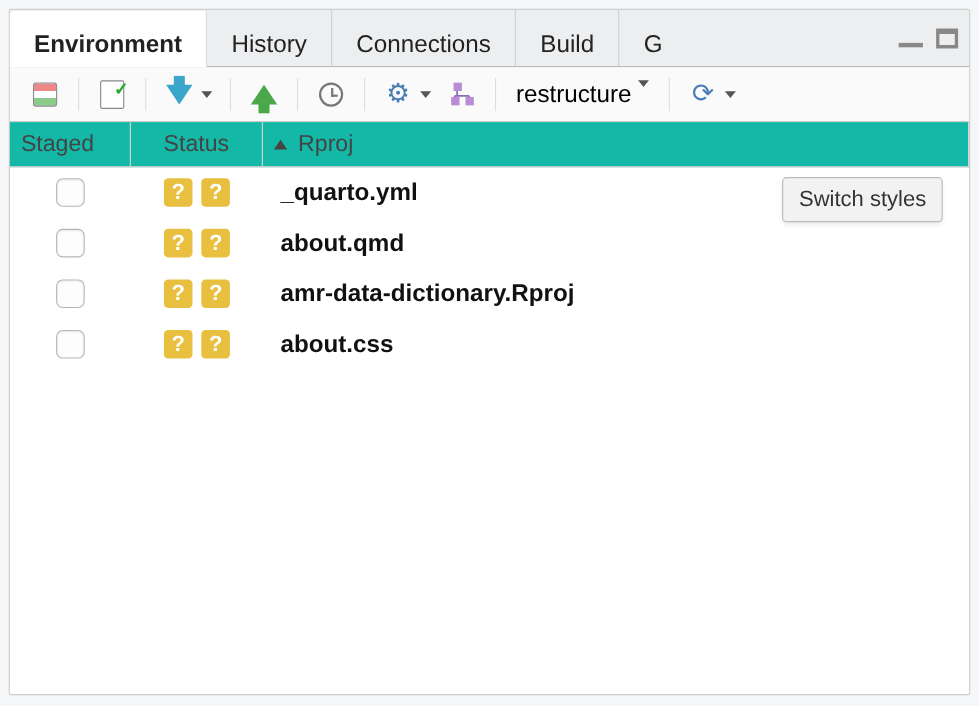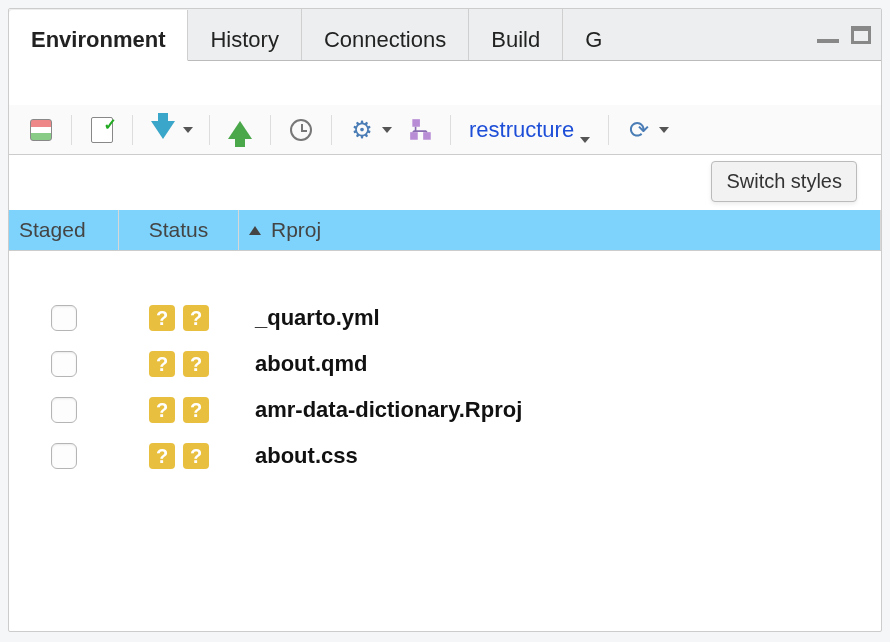--- a/index.html
+++ b/index.html
@@ -13,21 +13,20 @@
     }
     .pane {
       background: #fff;
       border: 1px solid #ccc;
       border-radius: 2px;
       margin: 8px;
       display: flex;
       flex-direction: column;
       height: 624px;
       position: relative;
-      gap: 44px;
     }
     
     .tabs {
       display: flex;
       align-items: stretch;
       background: #eceeef;
       border-bottom: 1px solid #bbb;
       height: 52px;
       position: relative;
     }
@@ -88,22 +87,22 @@
       margin: 0 8px;
     }
     .caret {
       width: 0; height: 0;
       border-left: 5px solid transparent;
       border-right: 5px solid transparent;
       border-top: 6px solid #555;
       margin-left: 6px;
     }
     .branch-btn {
-      display: flex; align-items: flex-end;
-      font-size: 22px; color: #1d4ed8;
+      display: flex; align-items: flex-start;
+      font-size: 22px; color: #000000;
       padding: 4px 10px; cursor: pointer;
     }
     
     .ico { width: 28px; height: 28px; display:flex; align-items:center; justify-content:center; }
     
     .diff-ico {
       width: 22px; height: 22px; border: 1.5px solid #888;
       background: linear-gradient(to bottom, #e88 0 33%, #fff 33% 66%, #8c8 66% 100%);
       border-radius: 3px;
     }
@@ -141,25 +140,24 @@
       position:relative;
     }
     .clock-ico::before{content:"";position:absolute;left:9px;top:3px;width:2px;height:8px;background:#777;}
     .clock-ico::after{content:"";position:absolute;left:9px;top:9px;width:6px;height:2px;background:#777;}
     .gear-ico { color:#4a7db5; font-size:24px; }
     .branch-ico svg { width:26px; height:26px; }
     .refresh-ico { color:#4a7db5; font-size:24px; }
     
     .thead {
       display: flex;
-      background: #7dd3fc;
+      background: #14b8a6;
       border-bottom: 1px solid #ccc;
       font-size: 21px;
       color: #444;
-      margin-top: 11px;
     }
     .thead .th {
       padding: 8px 10px;
       border-right: 1px solid #d7d7d7;
     }
     .col-staged { width: 110px; }
     .col-status { width: 120px; text-align: center; }
     .col-path { flex: 1; display:flex; align-items:center; gap:6px;}
     .sort-arrow {
       width:0;height:0;border-left:6px solid transparent;border-right:6px solid transparent;border-bottom:9px solid #444;

